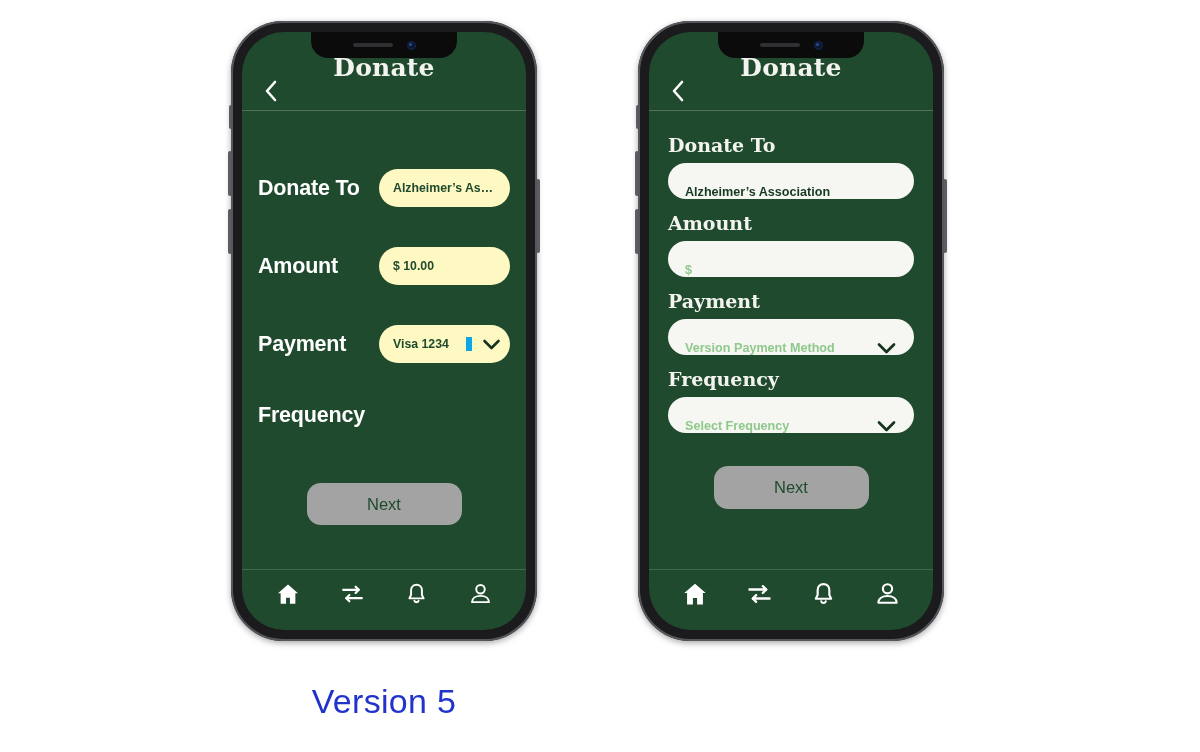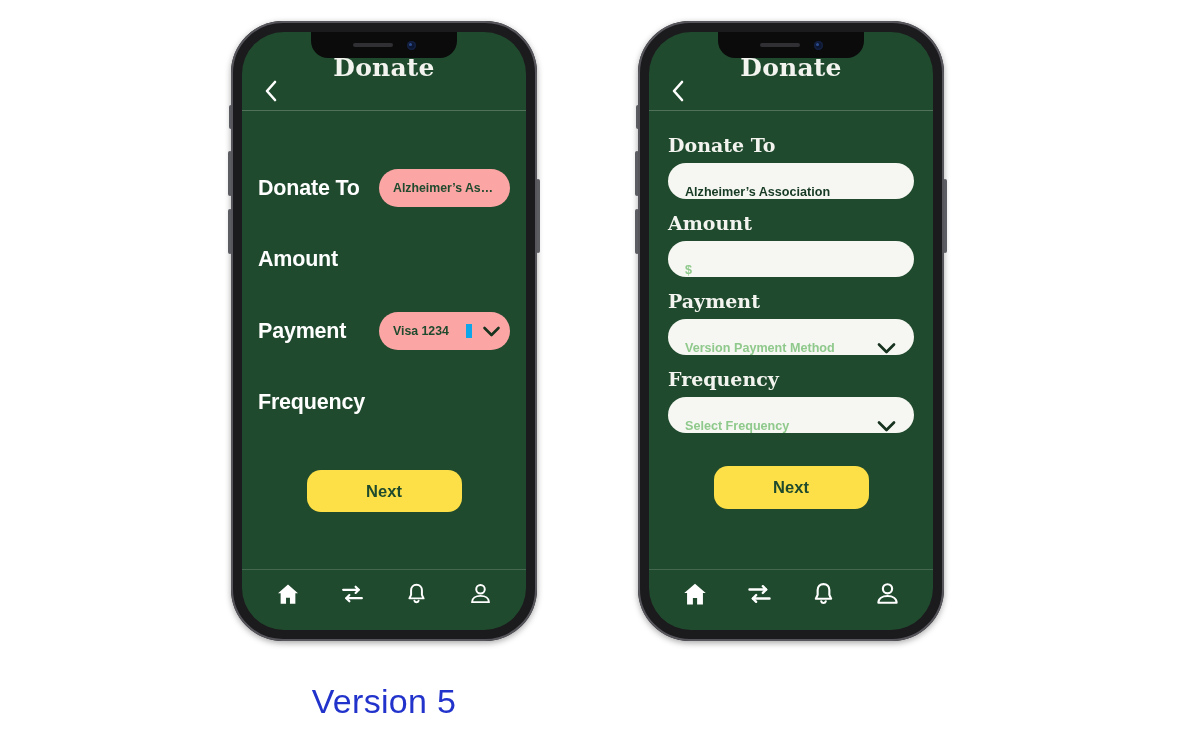--- a/index.html
+++ b/index.html
@@ -140,21 +140,21 @@
   }
   .row-v1.first { margin-top: 58px; }
   .row-label {
     color: #ffffff;
     font-size: 21.5px;
     font-weight: bold;
     letter-spacing: -0.2px;
     white-space: nowrap;
   }
   .pill {
-    background: #fca5a5;
+    background: #fef9c3;
     border-radius: 999px;
     height: 38px;
     width: 131px;
     display: flex;
     align-items: center;
     box-sizing: border-box;
     overflow: hidden;
   }
   .pill .pill-text {
     flex: 1;
@@ -211,27 +211,27 @@
     text-overflow: ellipsis;
   }
   .field .field-text.placeholder { color: #8fc98c; }
   .field .caret { flex: none; display: flex; align-items: center; }
 
   
   .next-wrap { display: flex; justify-content: center; }
   .next-wrap.v1 { margin-top: 55px; }
   .next-wrap.final { margin-top: 33px; }
   .next-btn {
-    background: #fde047;
+    background: #a3a3a3;
     color: #1f4a2d;
     border: none;
     border-radius: 14px;
     font-family: "Liberation Sans", sans-serif;
     font-size: 16.5px;
-    font-weight: bold;
+    font-weight: normal;
     cursor: pointer;
     padding: 0;
   }
   .next-btn.v1    { width: 155px; height: 42px; }
   .next-btn.final { width: 155px; height: 43px; }
 
   
   .tabbar {
     position: absolute;
     left: 0; right: 0; bottom: 0;
@@ -292,20 +292,23 @@
 
         <div class="row-v1 first">
           <div class="row-label">Donate To</div>
           <div class="pill">
             <div class="pill-text">Alzheimer’s Assoc.</div>
           </div>
         </div>
 
         <div class="row-v1">
           <div class="row-label">Amount</div>
+          <div class="pill">
+            <div class="pill-text">$ 10.00</div>
+          </div>
         </div>
 
         <div class="row-v1">
           <div class="row-label">Payment</div>
           <div class="pill select">
             <div class="pill-text">Visa 1234</div>
             <div class="caret">
               <svg width="19" height="13" viewBox="0 0 19 13">
                 <polyline points="2.5,3 9.5,10 16.5,3" fill="none" stroke="#17331f" stroke-width="2.6" stroke-linecap="round" stroke-linejoin="round"></polyline>
               </svg>

